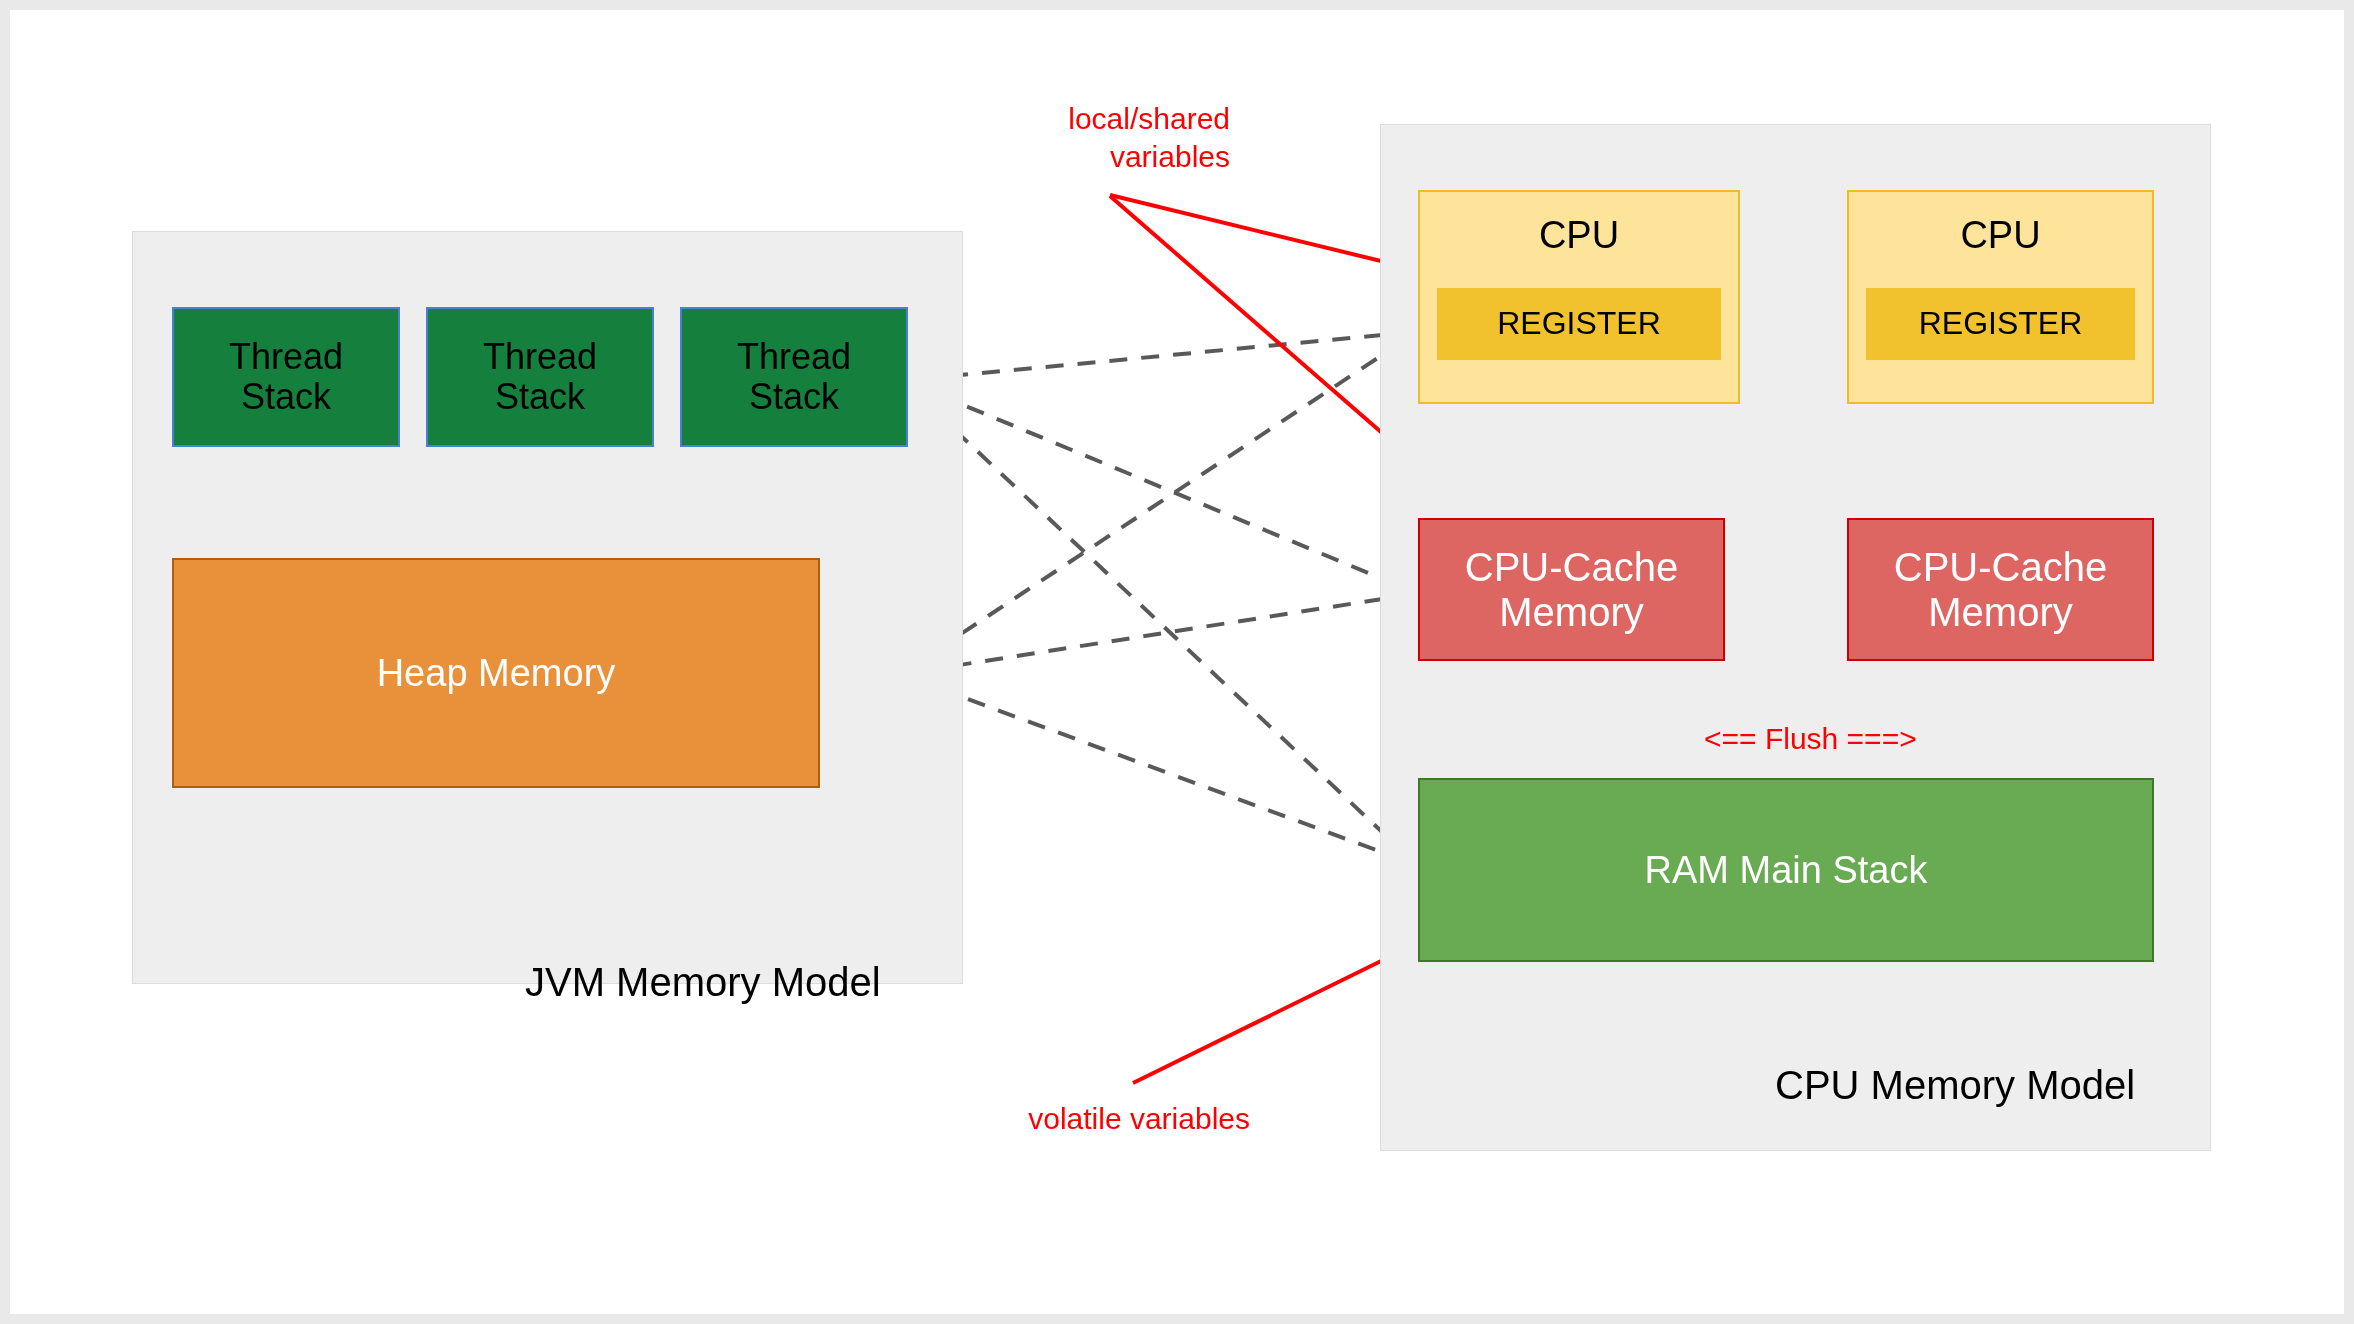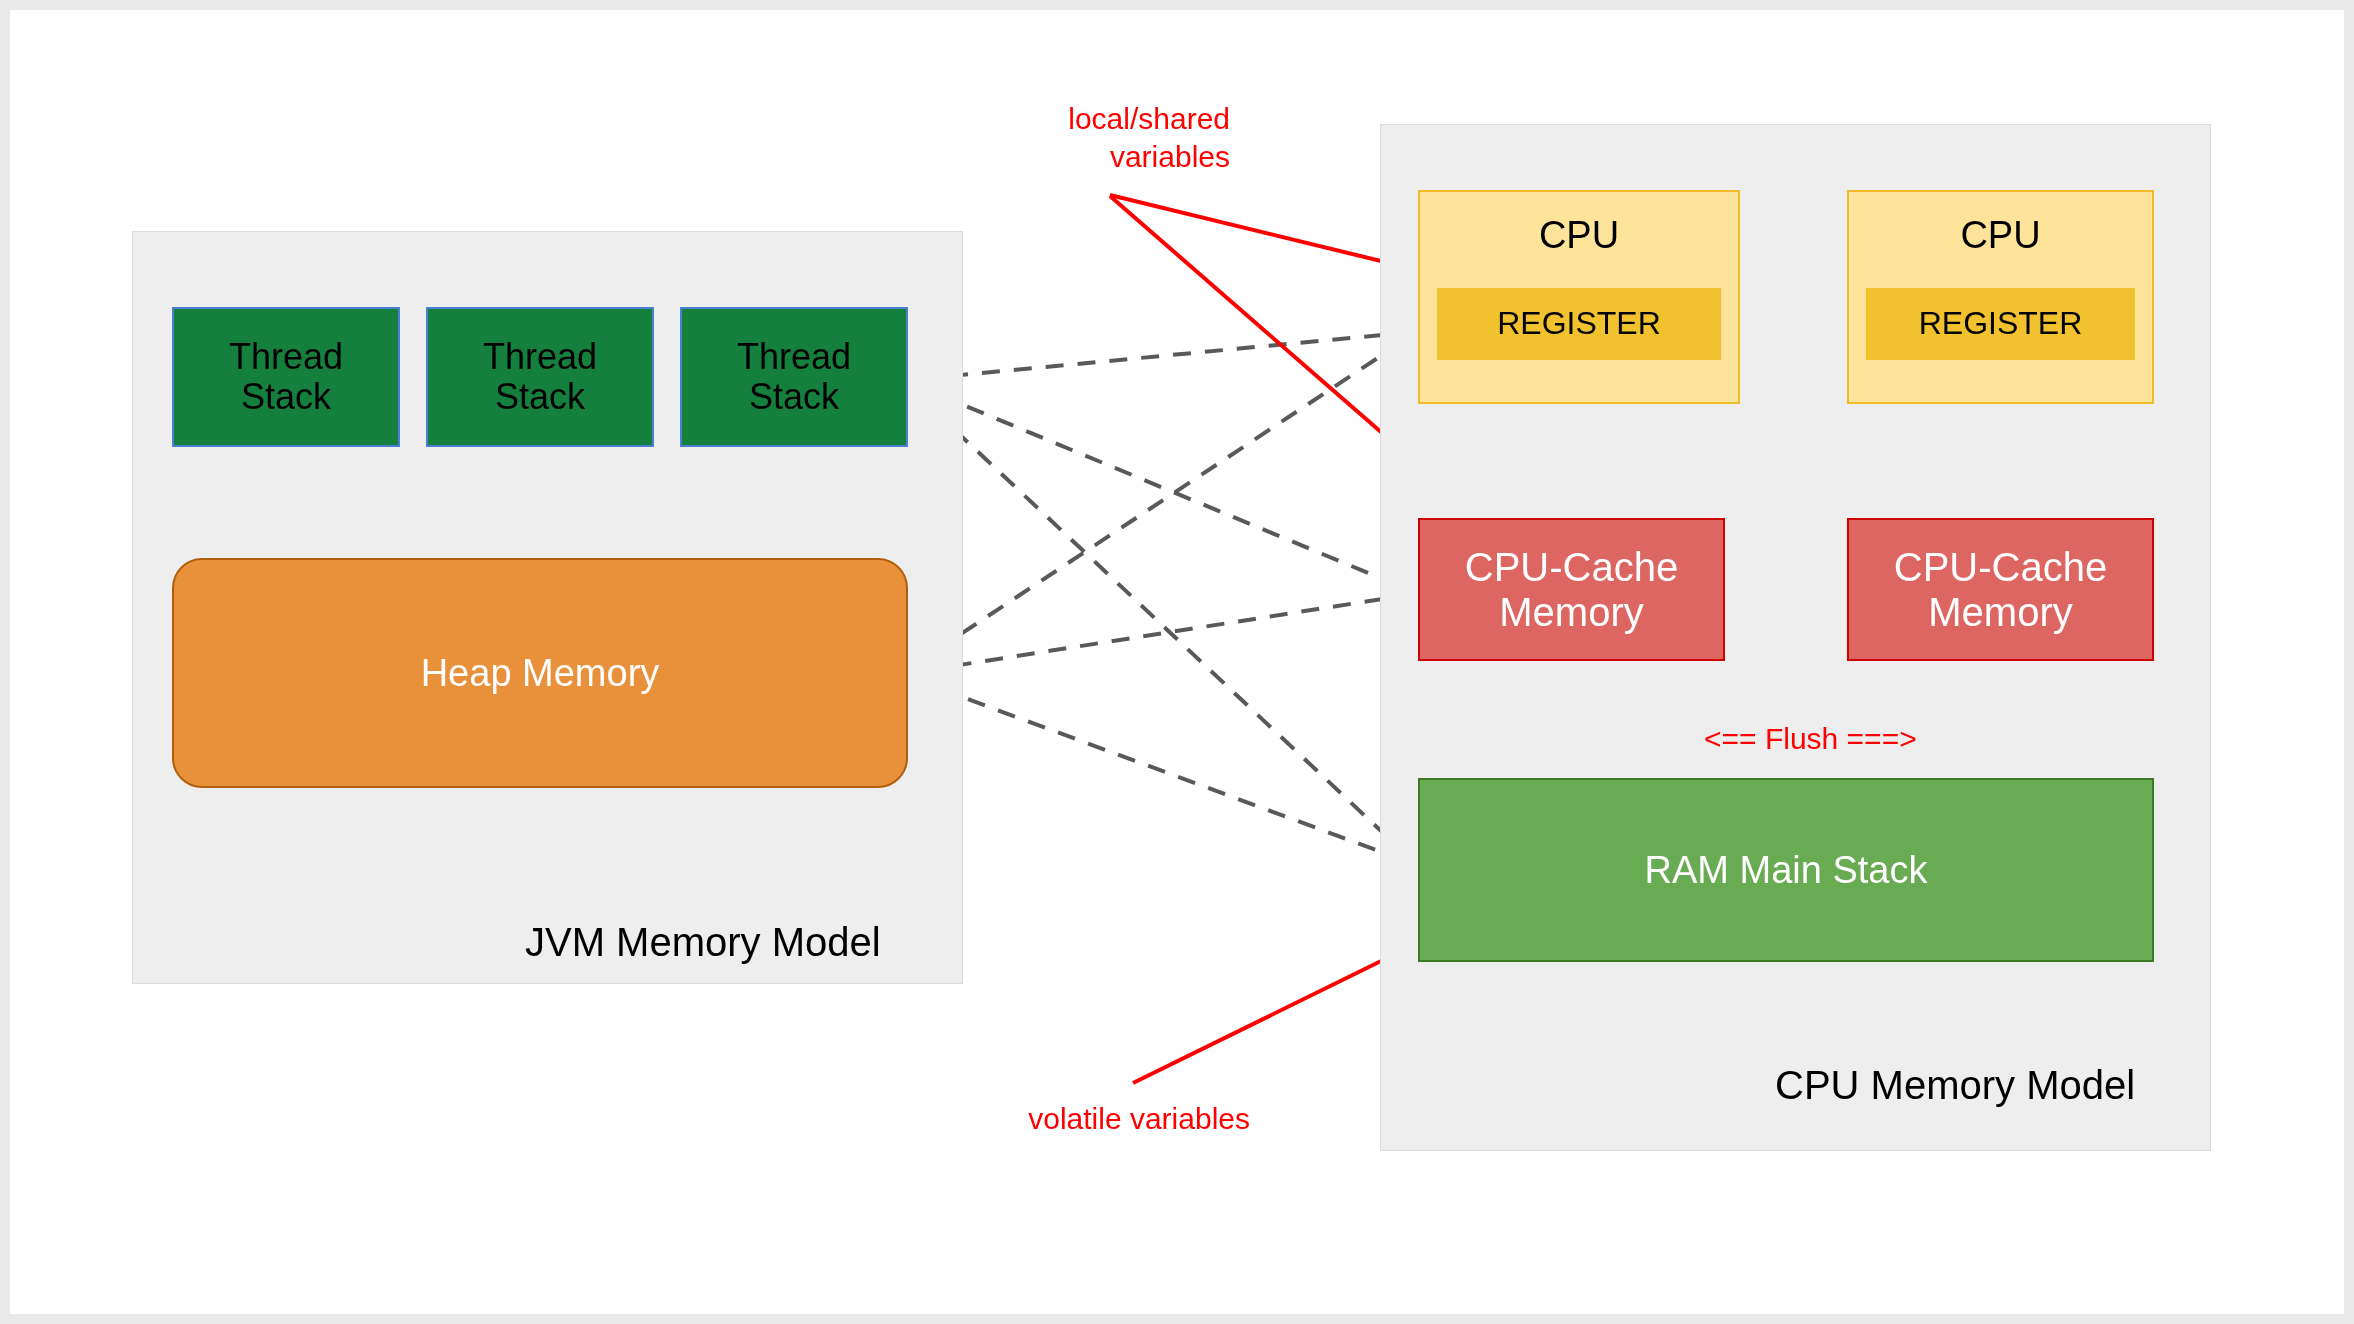--- a/index.html
+++ b/index.html
@@ -166,23 +166,23 @@
 
   <div class="panel" style="left:132px; top:231px; width:831px; height:753px;"></div>
 
   <div class="node thread-stack" style="left: 172px; top: 307px; width: 228px; height: 140px; white-space: pre-line;">Thread
 Stack</div>
   <div class="node thread-stack" style="left: 426px; top: 307px; width: 228px; height: 140px; white-space: pre-line;">Thread
 Stack</div>
   <div class="node thread-stack" style="left: 680px; top: 307px; width: 228px; height: 140px; white-space: pre-line;">Thread
 Stack</div>
 
-  <div class="node heap" style="left:172px; top:558px; width:736px; height:230px;border-radius:30px;">Heap Memory</div>
-
-  <div class="panel-label" style="left:525px; top:920px;">JVM Memory Model</div>
+  <div class="node heap" style="left:172px; top:558px; width:648px; height:230px;">Heap Memory</div>
+
+  <div class="panel-label" style="left:525px; top:960px;">JVM Memory Model</div>
 
   <div class="panel" style="left:1380px; top:124px; width:831px; height:1027px;"></div>
 
   <div class="node cpu-box" style="left:1418px; top:190px; width:322px; height:214px;">CPU</div>
   <div class="node register" style="left:1437px; top:288px; width:284px; height:72px;">REGISTER</div>
   <div class="node cache" style="left: 1418px; top: 518px; width: 307px; height: 143px; white-space: pre-line;">CPU-Cache
 Memory</div>
 
   <div class="node cpu-box" style="left:1847px; top:190px; width:307px; height:214px;">CPU</div>
   <div class="node register" style="left:1866px; top:288px; width:269px; height:72px;">REGISTER</div>

